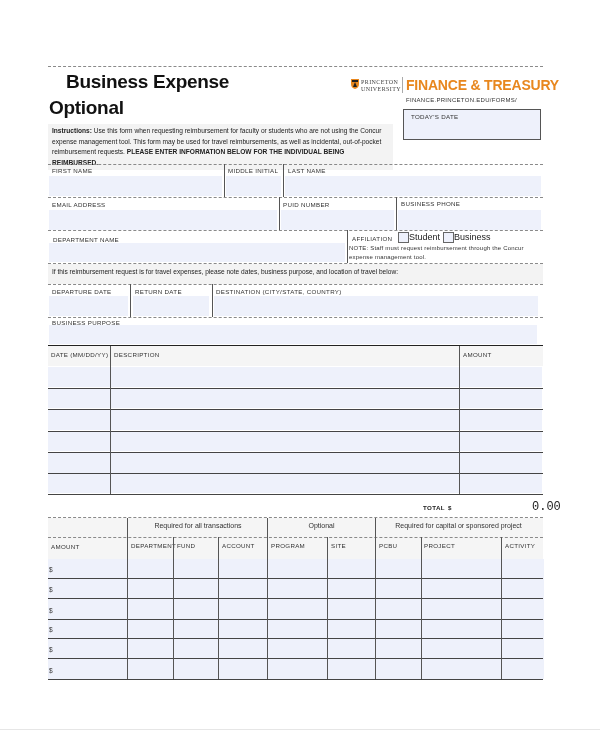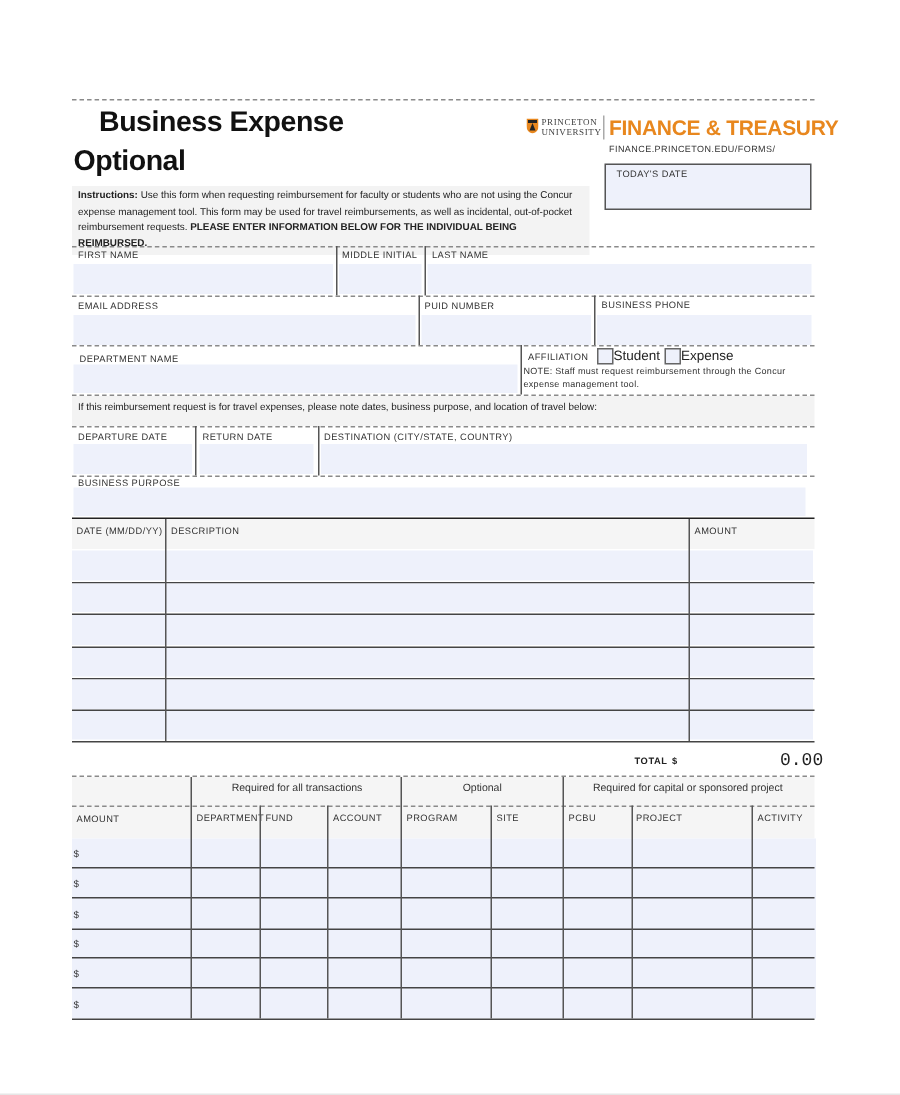--- a/index.html
+++ b/index.html
@@ -74,21 +74,21 @@
 <div class="lbl" style="left:401px; top:200px;">BUSINESS PHONE</div>
 
 <div class="rule" style="top:230px;"></div>
 <div class="fill" style="left:49px; top:243px; width:296px; height:19px;"></div>
 <div class="lbl" style="left:53px; top:236px;">DEPARTMENT NAME</div>
 <div class="vline" style="left:347px; top:230px; height:33px;"></div>
 <div class="lbl" style="left:352px; top:235px;">AFFILIATION</div>
 <div class="chk" style="left:398px; top:232px;"></div>
 <div class="chklbl" style="left:409px; top:232px;">Student</div>
 <div class="chk" style="left:443px; top:232px;"></div>
-<div class="chklbl" style="left:454px; top:232px;">Expense</div>
+<div class="chklbl" style="left:454px; top:232px;">Business</div>
 <div class="note" style="left:349px; top:244px; width:192px;">NOTE: Staff must request reimbursement through the Concur expense management tool.</div>
 
 <div class="rule" style="top:263px;"></div>
 <div class="travel-note">If this reimbursement request is for travel expenses, please note dates, business purpose, and location of travel below:</div>
 
 <div class="rule" style="top:284px;"></div>
 <div class="fill" style="left:49px; top:296px; width:79px; height:20px;"></div>
 <div class="lbl" style="left:52px; top:288px;">DEPARTURE DATE</div>
 <div class="vline" style="left:130px; top:284px; height:33px;"></div>
 <div class="fill" style="left:133px; top:296px; width:76px; height:20px;"></div>
@@ -117,21 +117,21 @@
 <div class="rule solid" style="top:452px;"></div>
 <div class="fill" style="left:48px; top:453px; width:494px; height:20px;"></div>
 <div class="rule solid" style="top:473px;"></div>
 <div class="fill" style="left:48px; top:474px; width:494px; height:19px;"></div>
 <div class="rule solid" style="top:494px;"></div>
 <div class="vline" style="left:110px; top:346px; height:148px;"></div>
 <div class="vline" style="left:459px; top:346px; height:148px;"></div>
 
 <div class="total-lbl" style="left:423px; top:504px;">TOTAL</div>
 <div class="total-lbl" style="left:448px; top:504px;">$</div>
-<div class="total-val" style="left:520px; top:500px;">0.00</div>
+<div class="total-val" style="left:532px; top:500px;">0.00</div>
 
 <div class="rule" style="top:517px;"></div>
 <div class="abs" style="left:48px; top:518px; width:495px; height:41px; background:#f5f5f5;"></div>
 <div class="grp" style="left:128px; top:522px; width:140px;">Required for all transactions</div>
 <div class="grp" style="left:268px; top:522px; width:107px;">Optional</div>
 <div class="grp" style="left:375px; top:522px; width:167px;">Required for capital or sponsored project</div>
 <div class="rule" style="top:537px;"></div>
 
 <div class="lbl" style="left:51px; top:543px;">AMOUNT</div>
 <div class="lbl" style="left:131px; top:542px;">DEPARTMENT</div>

